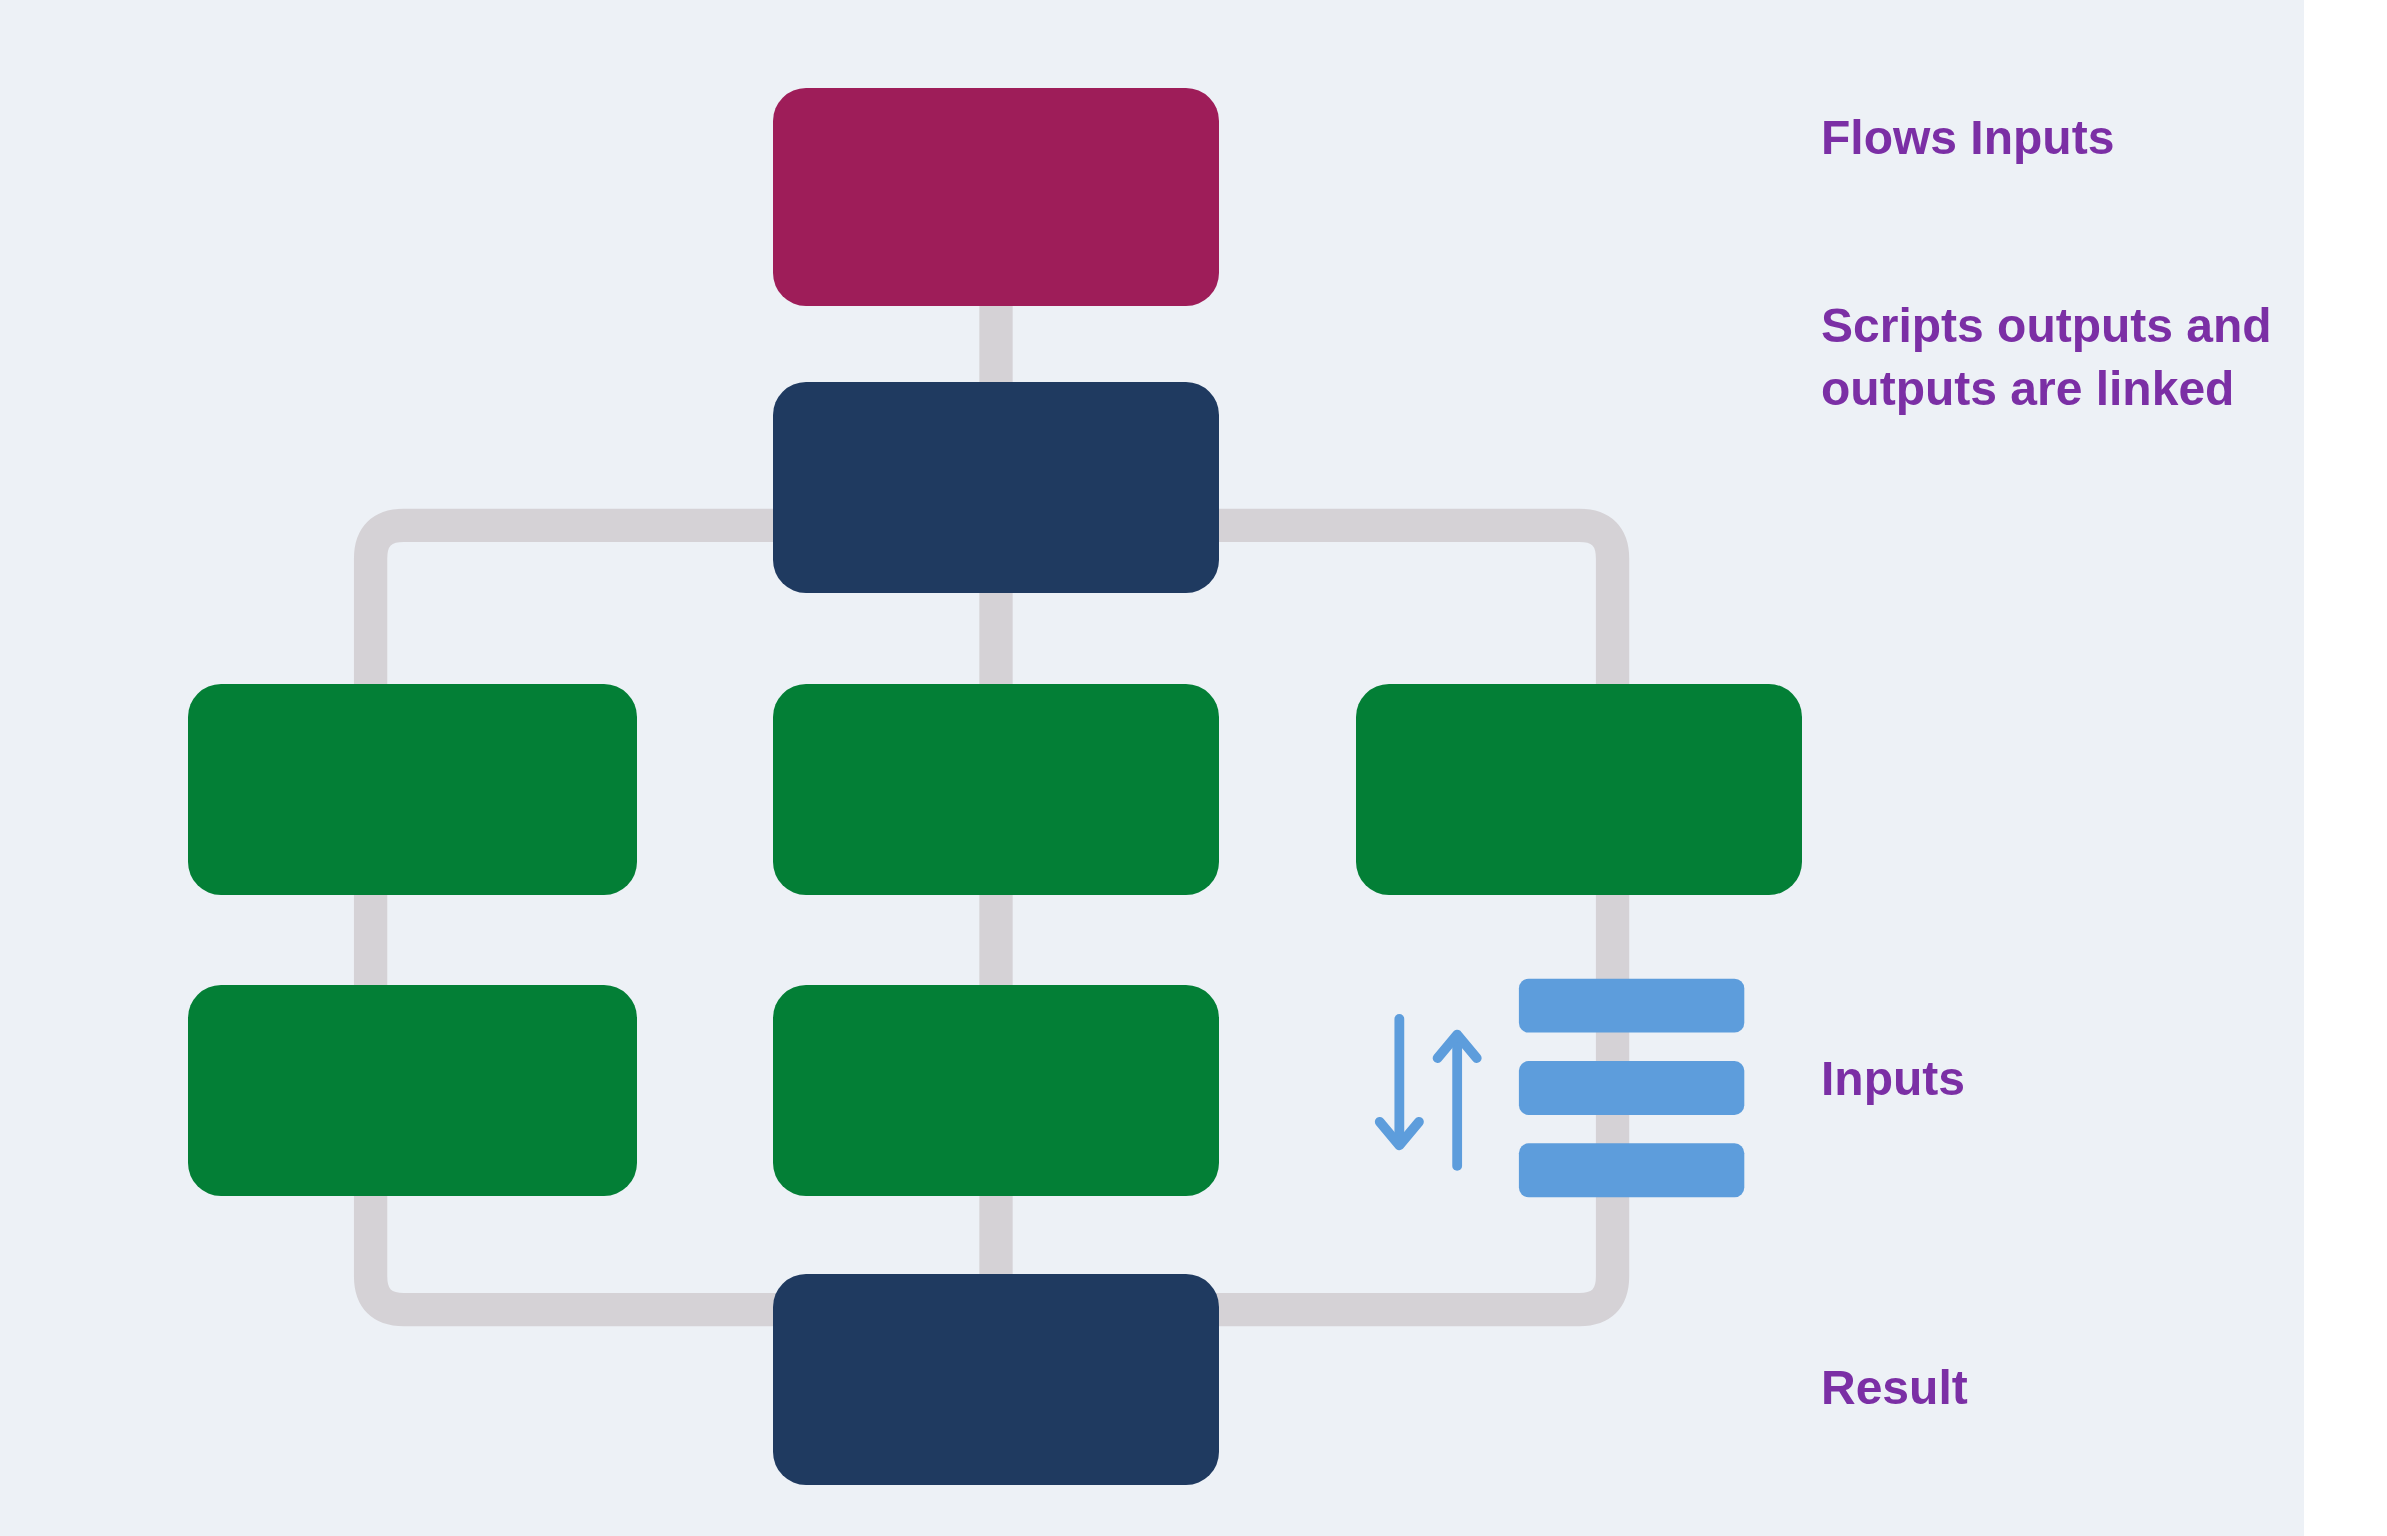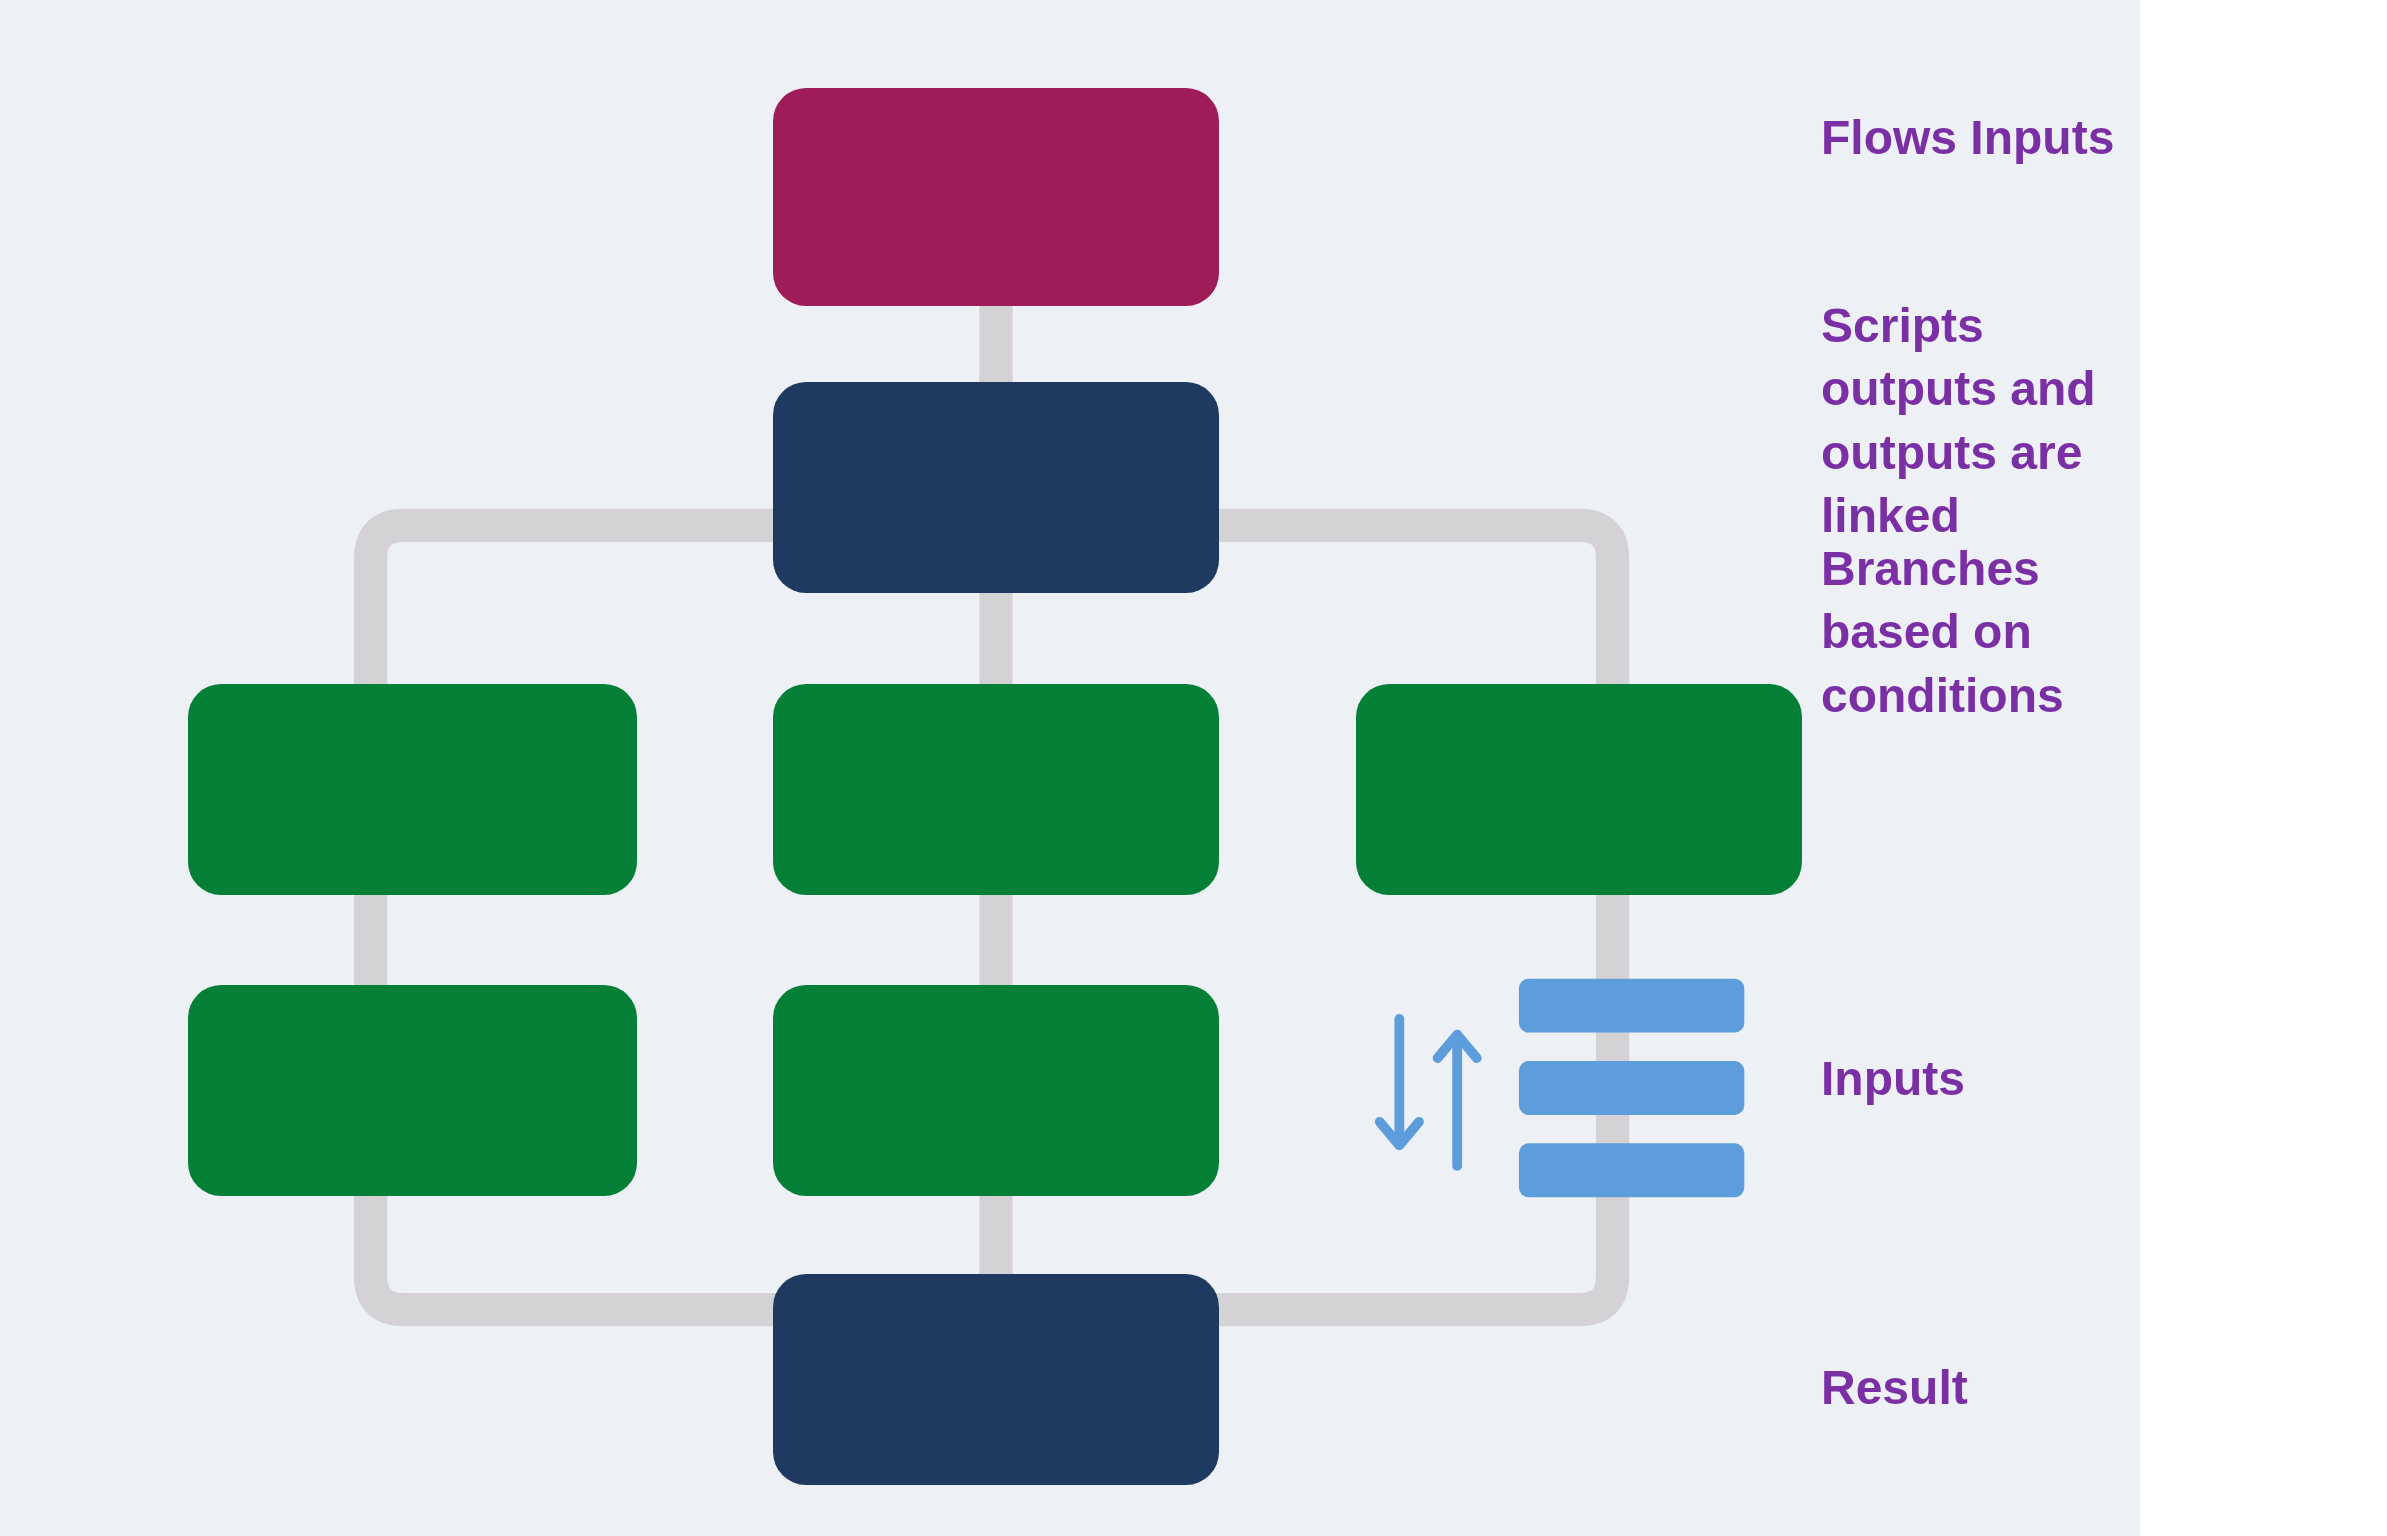--- a/index.html
+++ b/index.html
@@ -1,21 +1,21 @@
 <!DOCTYPE html>
 <html style="--c-background: #edf1f6; --c-input: #9e1d59; --c-script: #1f3a60; --c-branch: #037f36; --c-connector: #d5d2d6; --c-loop_icon: #5d9ddc; --c-label: #7b2fa5;"><head>
 <meta charset="utf-8">
 <style>
   html, body {
     margin: 0;
     padding: 0;
   }
   .canvas {
     position: relative;
-    width: 2140px;
+    width: 2304px;
     height: 1537px;
     background: var(--c-background, #edf1f6);
     font-family: "Liberation Sans", sans-serif;
     overflow: hidden;
   }
 
   
   svg.connectors {
     position: absolute;
     left: 0;
@@ -118,18 +118,17 @@
 
     <g>
       <rect class="loop-bar" x="155" y="14" width="230" height="55" rx="10"></rect>
       <rect class="loop-bar" x="155" y="98" width="230" height="55" rx="10"></rect>
       <rect class="loop-bar" x="155" y="182" width="230" height="55" rx="10"></rect>
     </g>
   </svg>
 
   <div class="legend-label l-flows">Flows Inputs</div>
   <div class="legend-label l-scripts">Scripts outputs and outputs are linked</div>
-  <div class="legend-label l-branches">Branches based on conditions</div>
   <div class="legend-label l-loops">Inputs</div>
   <div class="legend-label l-result">Result</div>
 
 </div>
 
 
 </body></html>

